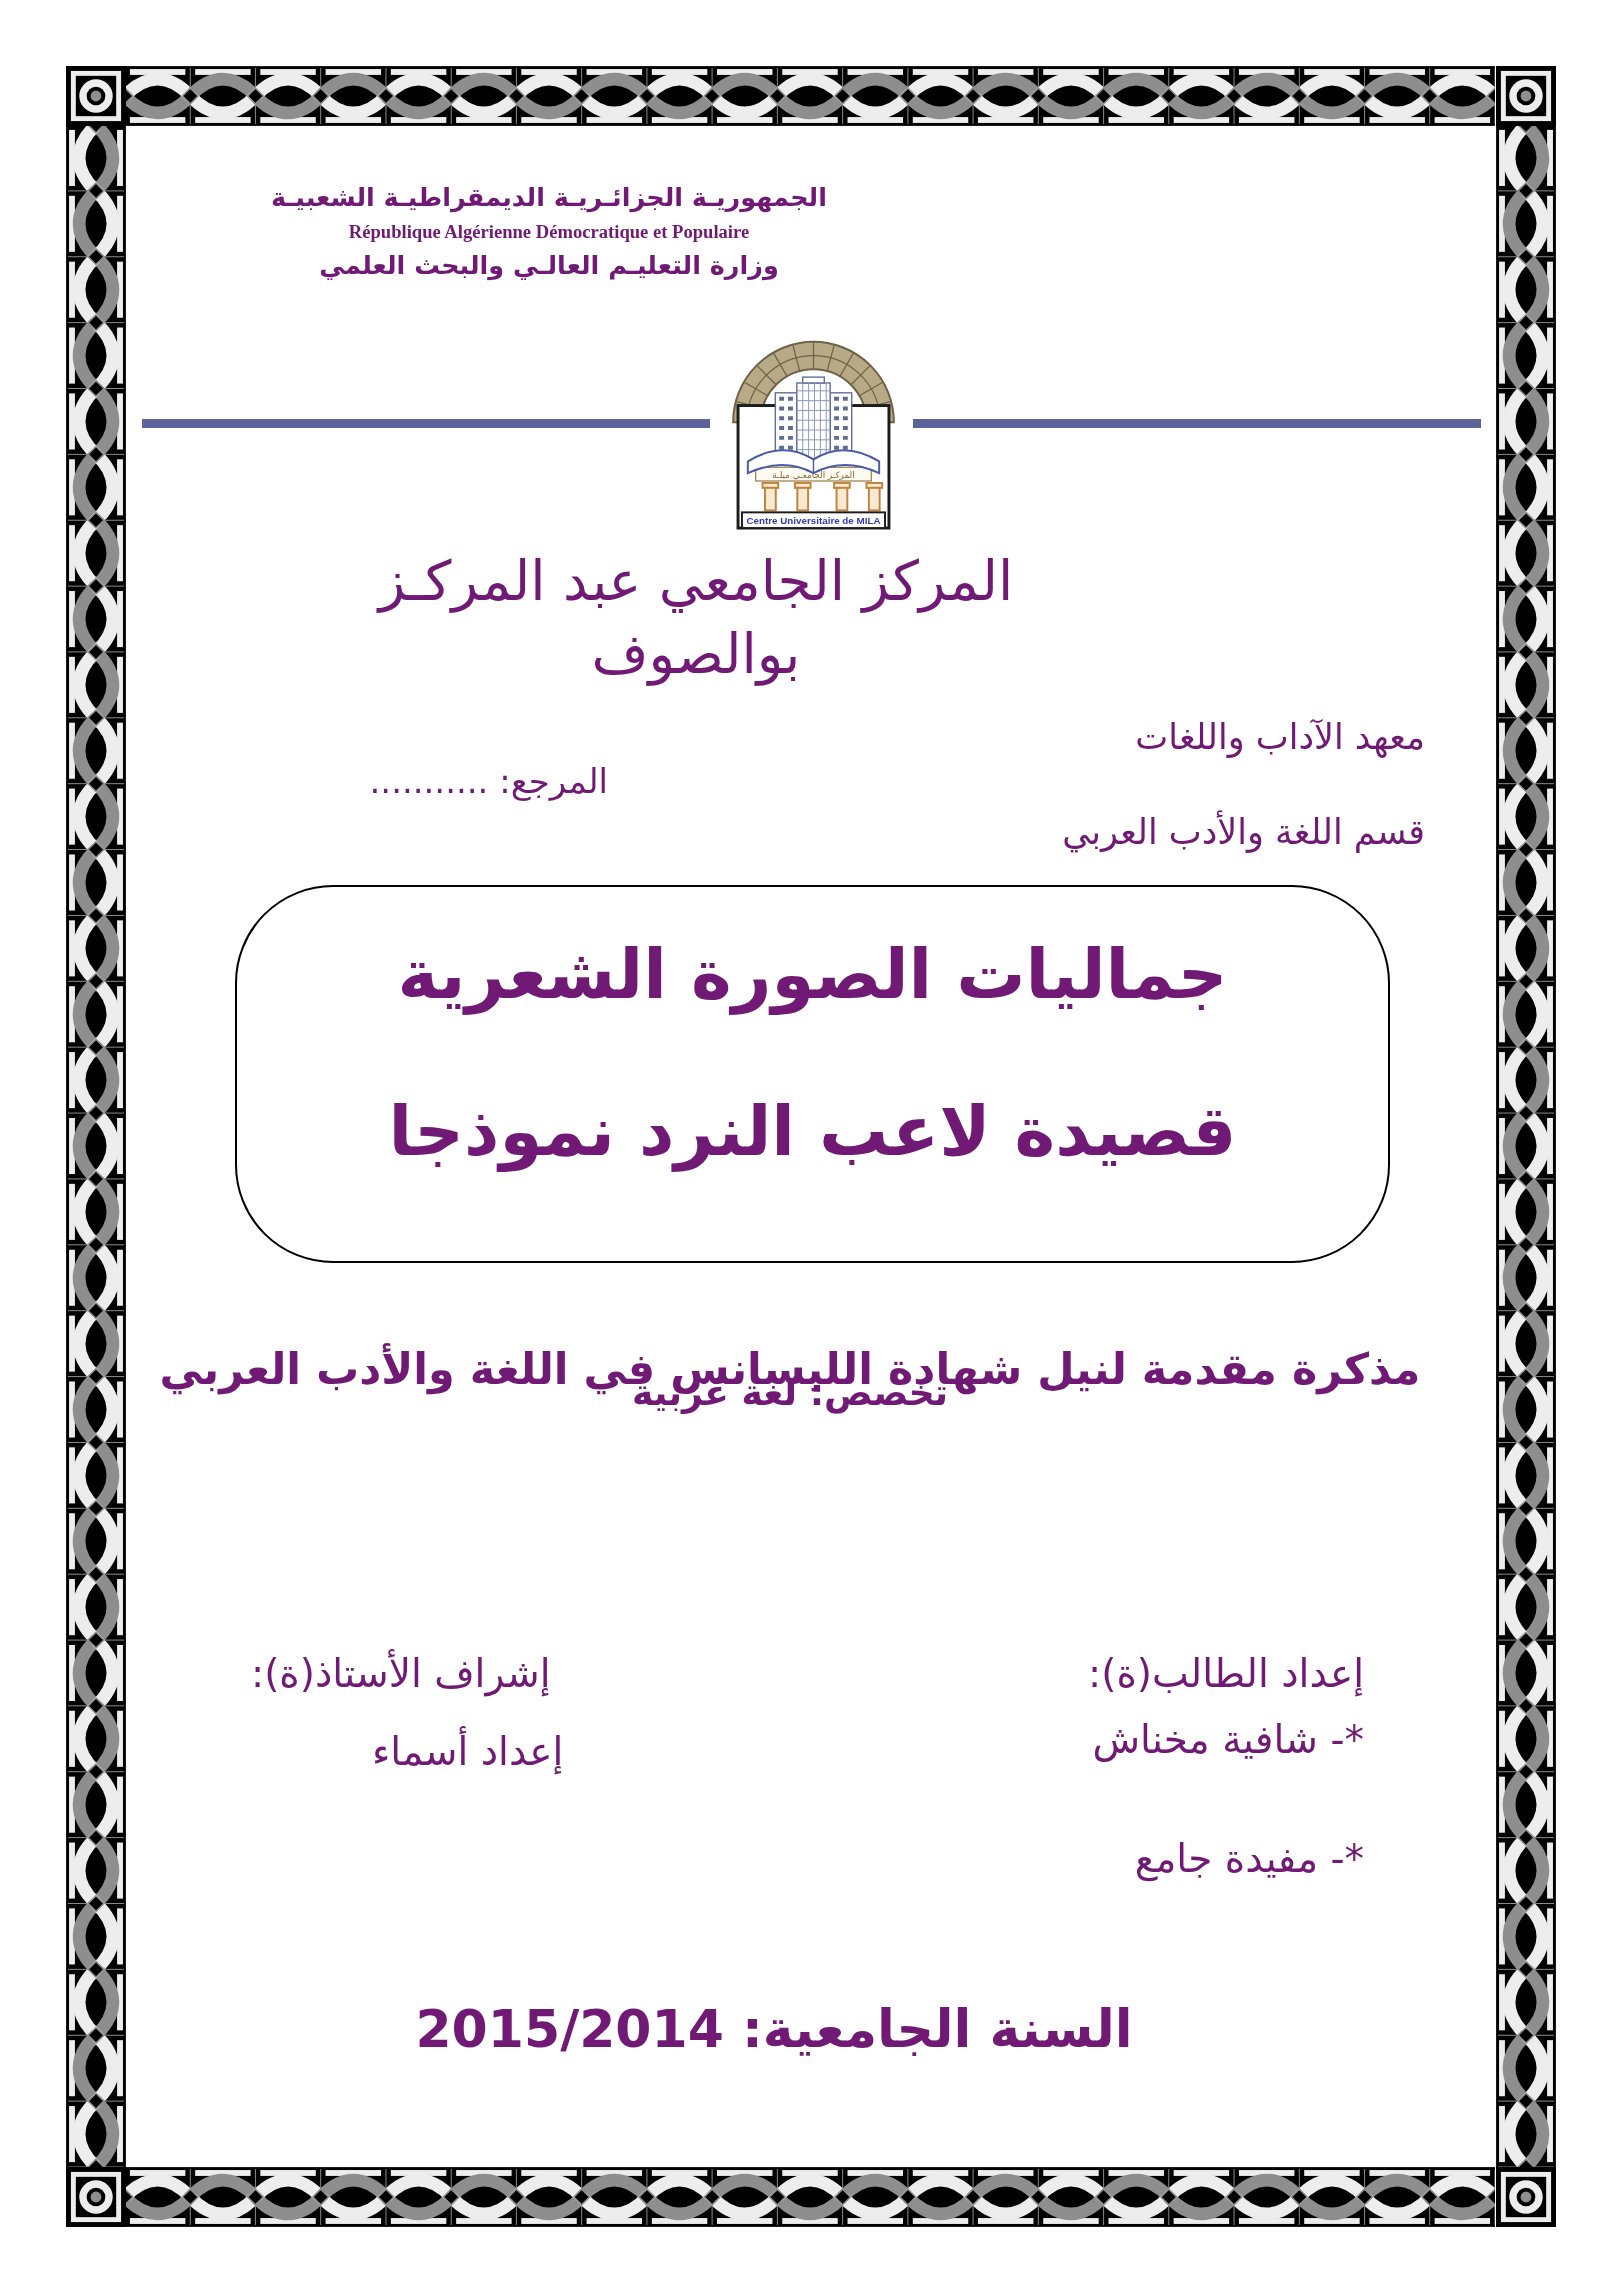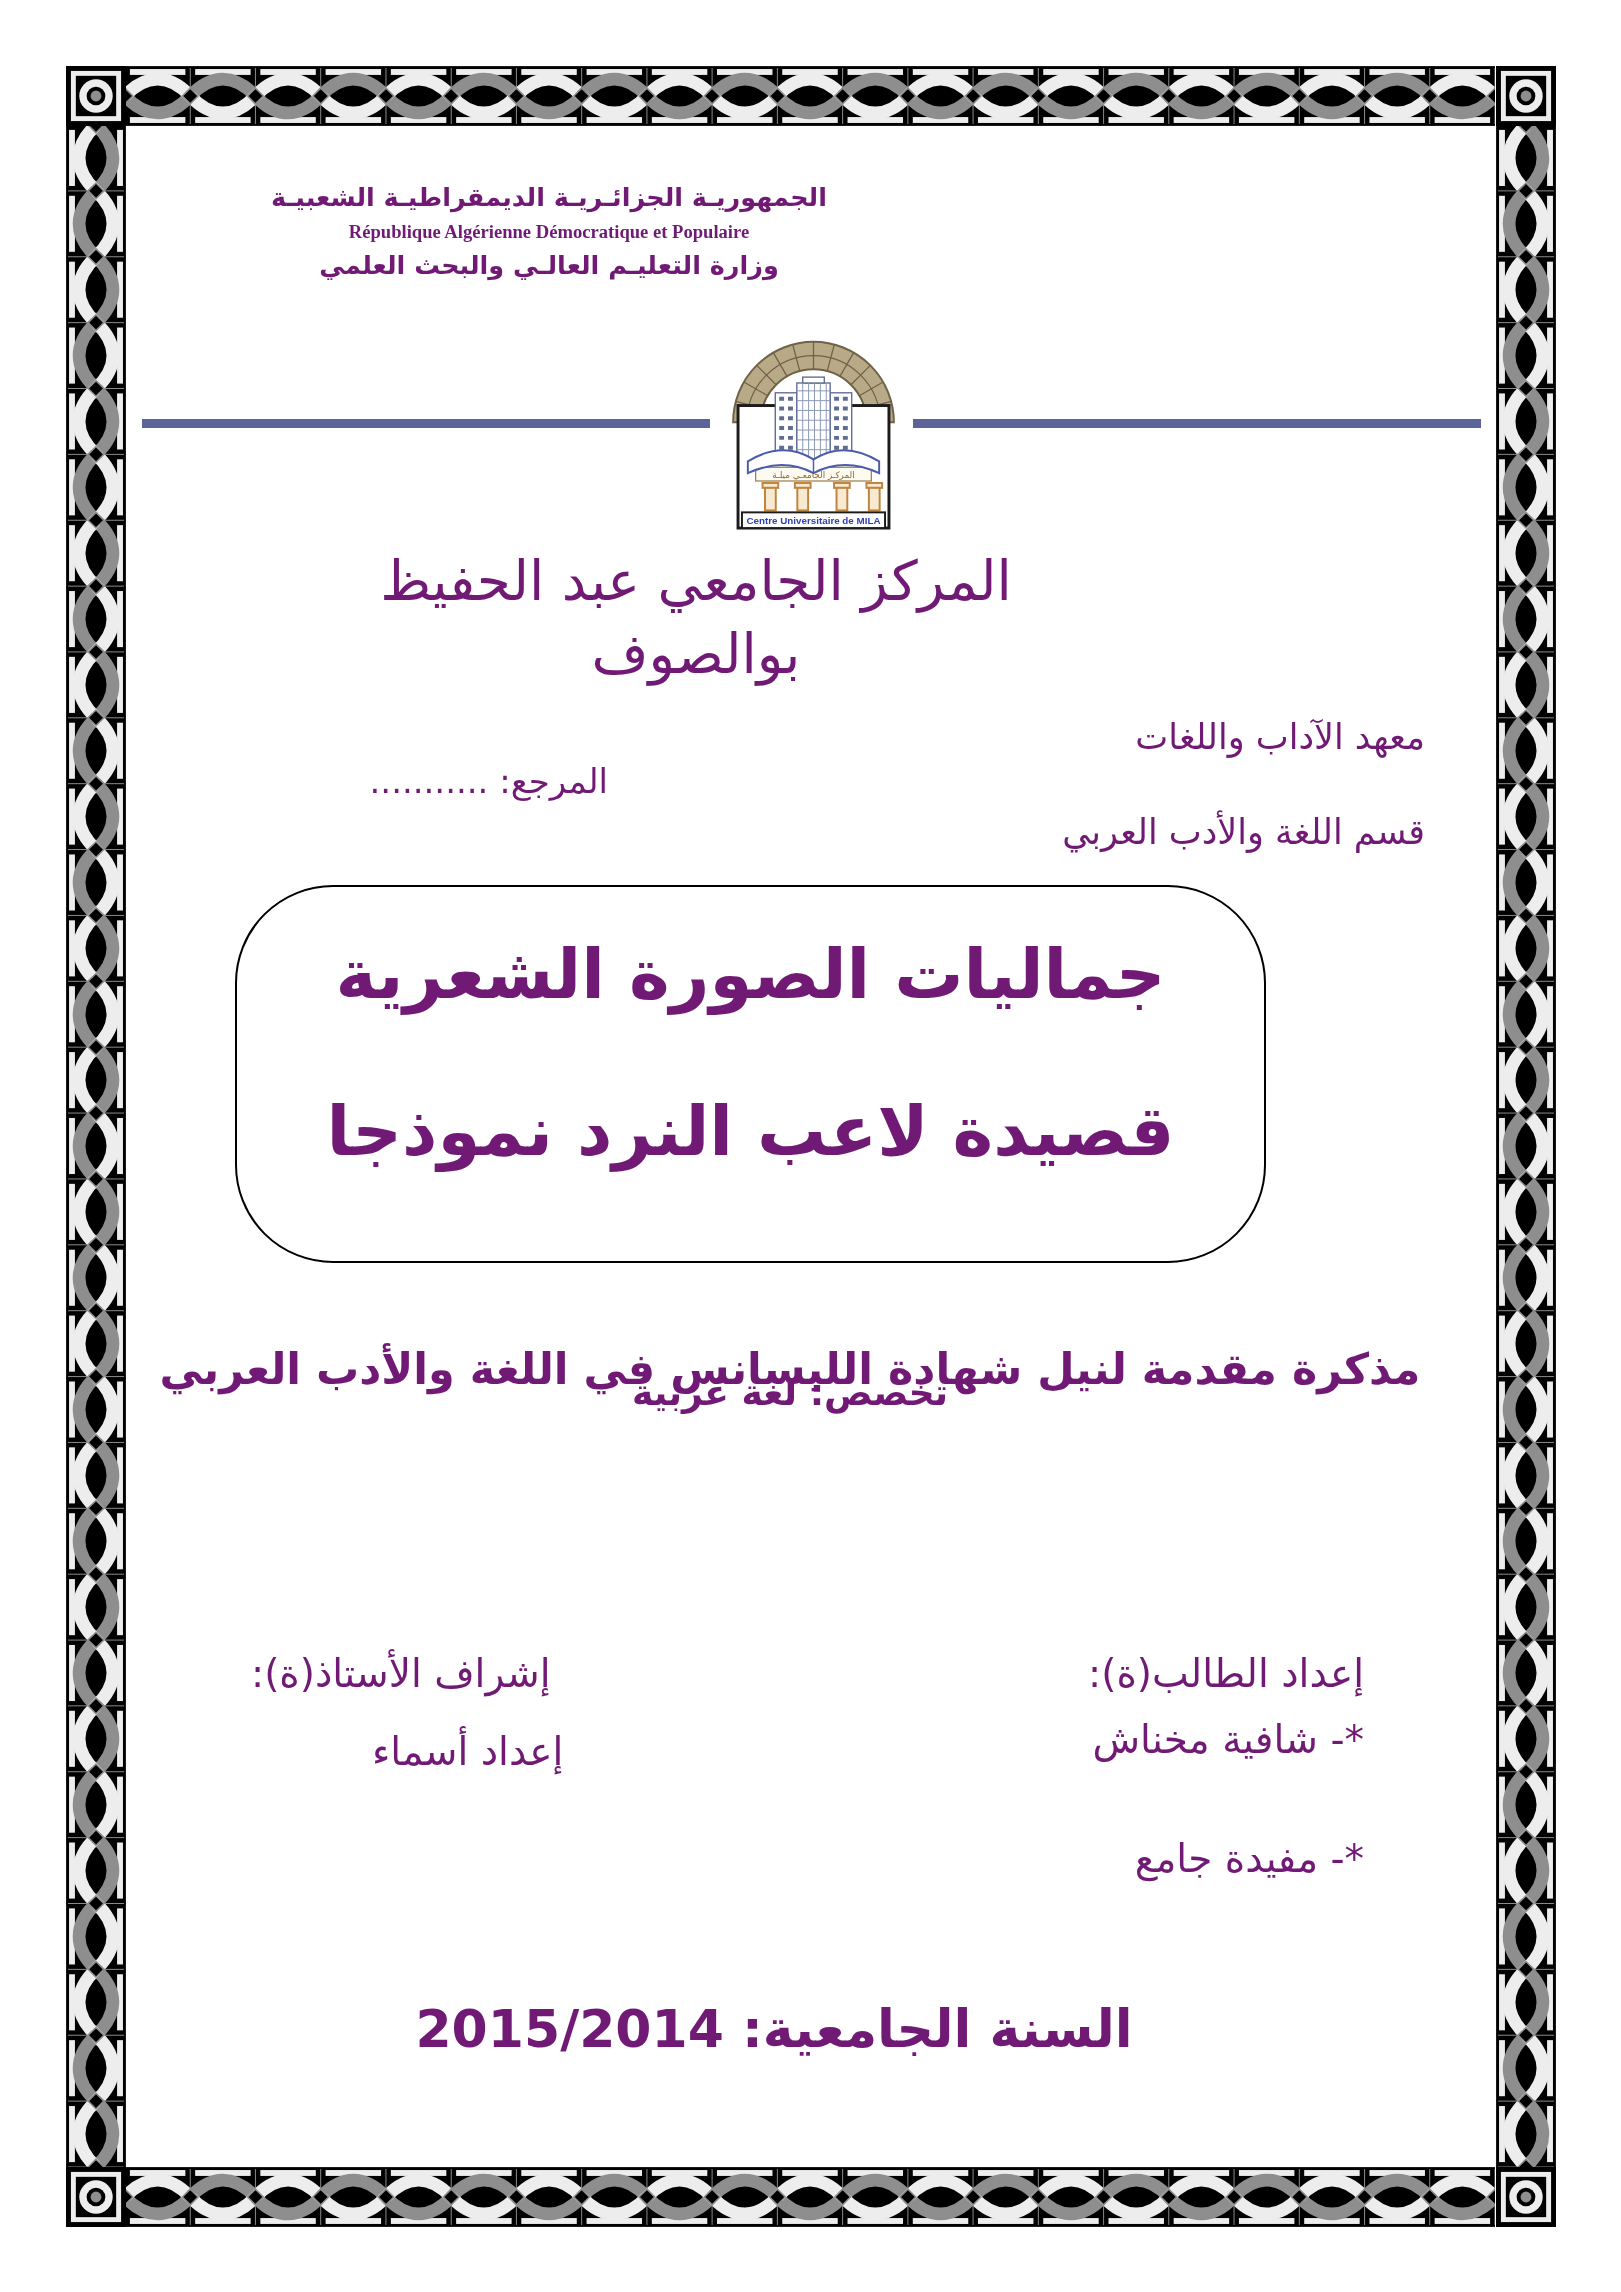--- a/index.html
+++ b/index.html
@@ -24,21 +24,21 @@
   
   .logo-svg { position: absolute; left: 730px; top: 334px; width: 167px; height: 196px; }
   
   .univ { position: absolute; left: 304px; top: 545px; width: 784px; text-align: center;
           font-size: 55px; line-height: 73px; direction: rtl; }
   
   .inst1 { position: absolute; right: 196px; top: 717px; font-size: 35px; direction: rtl; }
   .inst2 { position: absolute; right: 196px; top: 812px; font-size: 35px; direction: rtl; }
   .ref   { position: absolute; right: 1013px; top: 761px; font-size: 34px; direction: rtl; }
   
-  .tbox { position: absolute; left: 235px; top: 885px; width: 1031px; height: 378px;
+  .tbox { position: absolute; left: 235px; top: 885px; width: 1155px; height: 378px;
           border: 2.9px solid #000; border-radius: 98px; text-decoration: underline; }
   .tbox .t { position: absolute; left: 0; width: 100%; text-align: center;
              font-weight: 700; font-size: 69px; direction: rtl; }
   .tbox .t1 { top: 47px; }
   .tbox .t2 { top: 204px; }
   
   .memo1 { position: absolute; left: 104px; top: 1304px; width: 1372px; text-align: center;
            font-size: 43px; font-weight: 700; direction: rtl; margin-top: 40px; }
   .memo2 { position: absolute; left: 104px; top: 1372px; width: 1372px; text-align: center;
            font-size: 36px; font-weight: 700; direction: rtl; }
@@ -776,21 +776,21 @@
       <rect x="139" y="152" width="16" height="5"></rect>
         <rect x="141.5" y="157" width="11" height="23"></rect>
     </g>
     <g>
       <rect x="12" y="182" width="146" height="16" fill="#ffffff" stroke="#1c1c1c" stroke-width="2"></rect>
       <text x="85" y="194" text-anchor="middle" font-size="10" font-weight="bold" fill="#2f3fb0" font-family="Liberation Sans, sans-serif">Centre Universitaire de MILA</text>
     </g>
   </svg>
 
   <div class="univ">
-    <div>المركز الجامعي عبد الحفيظ</div>
+    <div>المركز الجامعي عبد المركـز</div>
     <div>بوالصوف</div>
   </div>
 
   <div class="inst1">معهد الآداب واللغات</div>
   <div class="inst2">قسم اللغة والأدب العربي</div>
   <div class="ref">المرجع: ...........</div>
 
   <div class="tbox">
     <div class="t t1">جماليات الصورة الشعرية</div>
     <div class="t t2">قصيدة لاعب النرد نموذجا</div>

